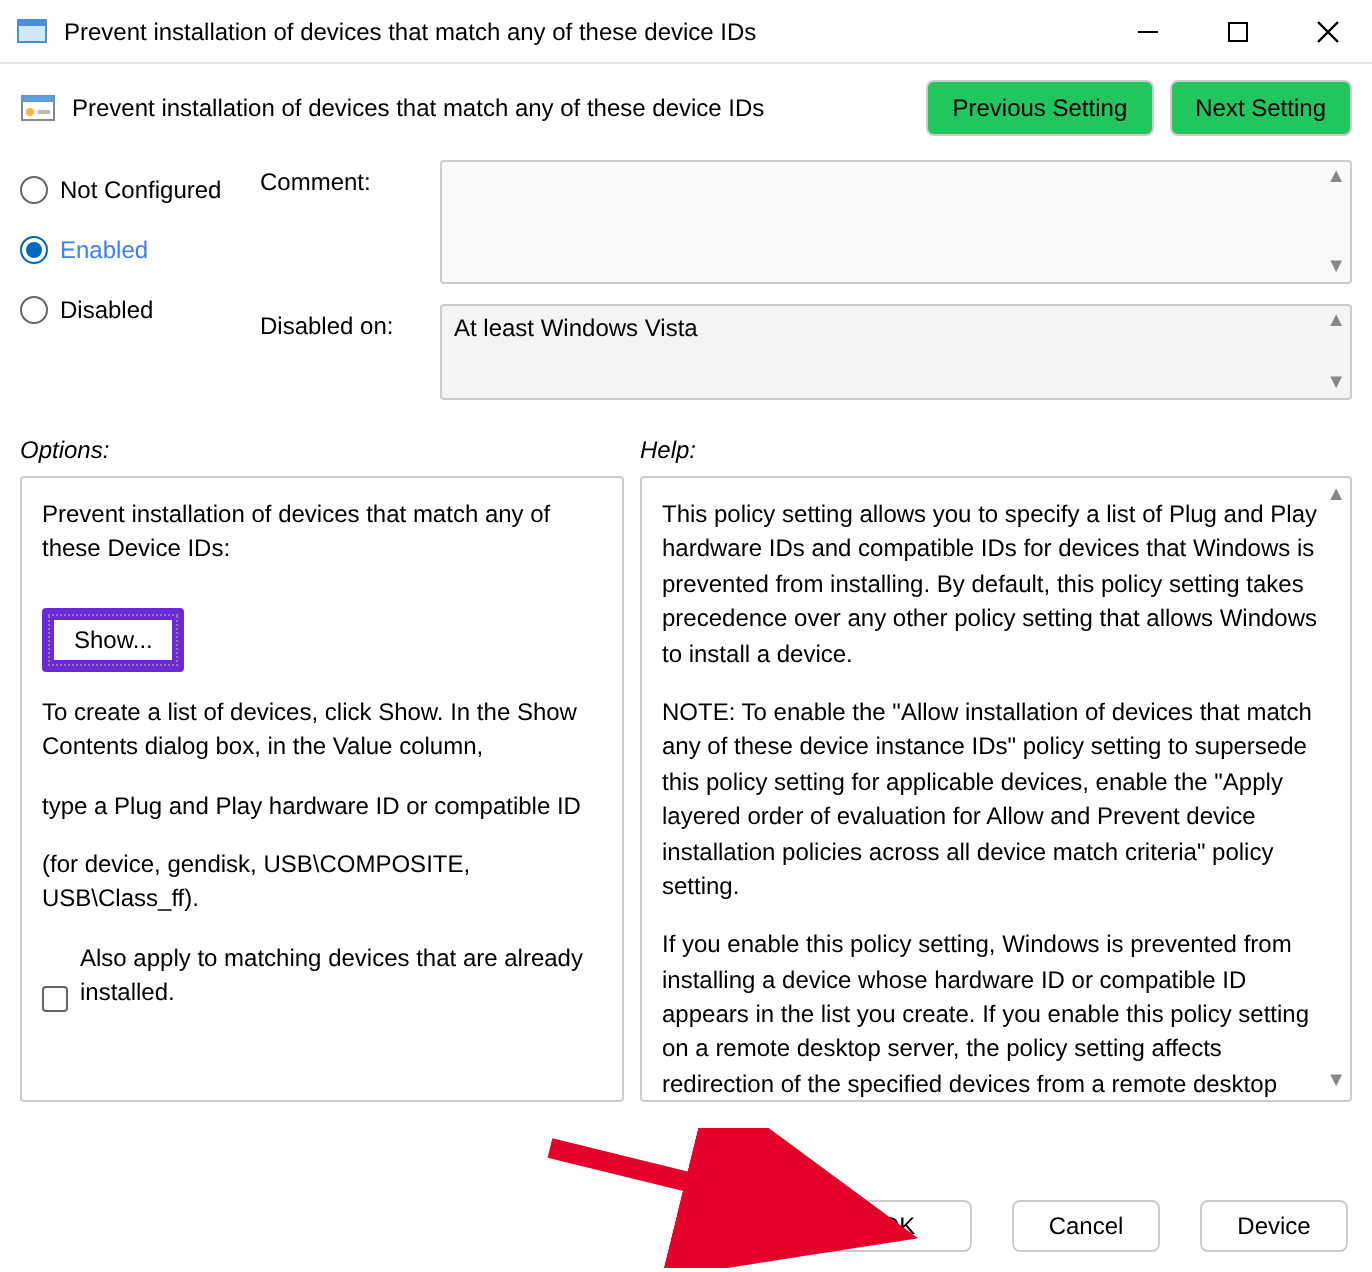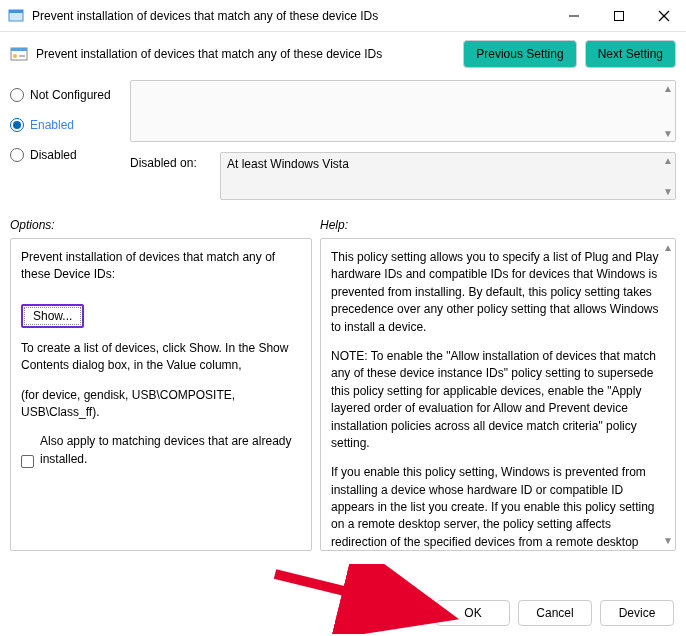--- a/index.html
+++ b/index.html
@@ -7,21 +7,21 @@
 
 .titlebar { height: 32px; display: flex; align-items: center; border-bottom: 1px solid #e5e5e5; }
 .titlebar .icon { width: 16px; height: 16px; margin: 0 8px; }
 .titlebar .title { font-size: 12px; flex: 1; }
 .titlebar .winbtn { width: 45px; height: 32px; display: flex; align-items: center; justify-content: center; font-size: 12px; }
 .titlebar .winbtn svg { width: 12px; height: 12px; }
 
 .header-row { padding: 8px 10px; display: flex; align-items: center; }
 .header-row .hicon { width: 18px; height: 18px; margin-right: 8px; }
 .header-row .htitle { font-size: 12px; flex: 1; }
-.header-row button { font-size: 12px; padding: 6px 12px; border: 1px solid #ccc; border-radius: 4px; background: #14b8a6; margin-left: 8px; }
+.header-row button { font-size: 12px; padding: 6px 12px; border: 1px solid #ccc; border-radius: 4px; background: #22c55e; margin-left: 8px; }
 
 .config-row { display: flex; padding: 4px 10px 0 10px; }
 .config-left { width: 120px; }
 .radio-item { display: flex; align-items: center; font-size: 12px; margin: 8px 0 16px 0; }
 .radio-item .circle { width: 14px; height: 14px; border: 1px solid #666; border-radius: 50%; margin-right: 6px; display: flex; align-items: center; justify-content: center; }
 .radio-item.selected .circle { border-color: #0067c0; }
 .radio-item.selected .dot { width: 8px; height: 8px; background: #0067c0; border-radius: 50%; }
 .radio-item.selected .lbl { color: #3b82f6; }
 
 .field-row { display: flex; margin-bottom: 10px; }
@@ -34,33 +34,33 @@
 .field-row .scroll-down { bottom: 2px; }
 
 .section-labels { display: flex; padding: 8px 10px 6px 10px; font-size: 12px; font-style: italic; }
 .section-labels .left { width: 310px; }
 
 .panels { display: flex; padding: 0 10px; gap: 8px; }
 .panel { border: 1px solid #ccc; border-radius: 2px; padding: 10px; font-size: 12px; line-height: 1.45; height: 313px; overflow: hidden; }
 .panel.options { width: 302px; }
 .panel.help { flex: 1; position: relative; }
 
-.show-btn { border: 2px solid #6d28d9; border-radius: 2px; background: #fff; font-size: 12px; padding: 3px 10px; margin: 8px 0 12px 0; outline: 1px dotted #888; outline-offset: -4px; }
+.show-btn { border: 6px solid #6d28d9; border-radius: 2px; background: #fff; font-size: 12px; padding: 3px 10px; margin: 8px 0 12px 0; outline: 1px dotted #888; outline-offset: -4px; }
 
 .options-para { margin-bottom: 12px; }
 
 .chk-row { display: flex; align-items: flex-end; }
 .chk-row .chk { width: 13px; height: 13px; border: 1px solid #666; border-radius: 2px; margin-right: 6px; margin-top: 2px; flex-shrink: 0; }
 
 .help p { margin-bottom: 12px; }
 .help .scroll-up, .help .scroll-down { position: absolute; right: 2px; color: #888; font-size: 10px; }
 .help .scroll-up { top: 2px; }
 .help .scroll-down { bottom: 2px; }
 
-.footer { position: absolute; bottom: 10px; right: 12px; display: flex; gap: 8px; justify-content: flex-end; }
+.footer { position: absolute; bottom: 10px; right: 12px; display: flex; gap: 20px; justify-content: flex-end; }
 .footer button { font-size: 12px; padding: 5px 0; width: 74px; border: 1px solid #ccc; border-radius: 4px; background: #fff; }
 
 .arrow { position: absolute; left: 270px; bottom: 2px; pointer-events: none; }
 </style>
 </head>
 <body>
 
 <div class="titlebar">
   <span class="icon">
     <svg viewBox="0 0 16 16">
@@ -113,20 +113,21 @@
         </span>
       <span class="lbl">Enabled</span>
     </div>
     <div class="radio-item">
       <span class="circle"></span>
       <span class="lbl">Disabled</span>
     </div>
   </div>
   <div style="flex:1;">
     <div class="field-row">
+      <div class="flabel">Comment:</div>
       <div class="fbox comment">
         <span></span>
         <span class="scroll-up">▲</span>
         <span class="scroll-down">▼</span>
       </div>
     </div>
     <div class="field-row">
       <div class="flabel">Disabled on:</div>
       <div class="fbox supported">
         <span>At least Windows Vista</span>
@@ -140,20 +141,21 @@
 <div class="section-labels">
   <div class="left">Options:</div>
   <div>Help:</div>
 </div>
 
 <div class="panels">
   <div class="panel options">
     <div class="options-para">Prevent installation of devices that match any of these Device IDs:</div>
     <button class="show-btn">Show...</button>
     <div class="options-para">To create a list of devices, click Show. In the Show Contents dialog box, in the Value column,</div>
+    <div class="options-para">type a Plug and Play hardware ID or compatible ID</div>
     <div class="options-para">(for device, gendisk, USB\COMPOSITE, USB\Class_ff).</div>
     <div class="chk-row">
       <span class="chk"></span>
       <span>Also apply to matching devices that are already installed.</span>
     </div>
   </div>
   <div class="panel help">
     <span class="scroll-up">▲</span>
     <p>This policy setting allows you to specify a list of Plug and Play hardware IDs and compatible IDs for devices that Windows is prevented from installing. By default, this policy setting takes precedence over any other policy setting that allows Windows to install a device.</p>
     <p>NOTE: To enable the "Allow installation of devices that match any of these device instance IDs" policy setting to supersede this policy setting for applicable devices, enable the "Apply layered order of evaluation for Allow and Prevent device installation policies across all device match criteria" policy setting.</p>

